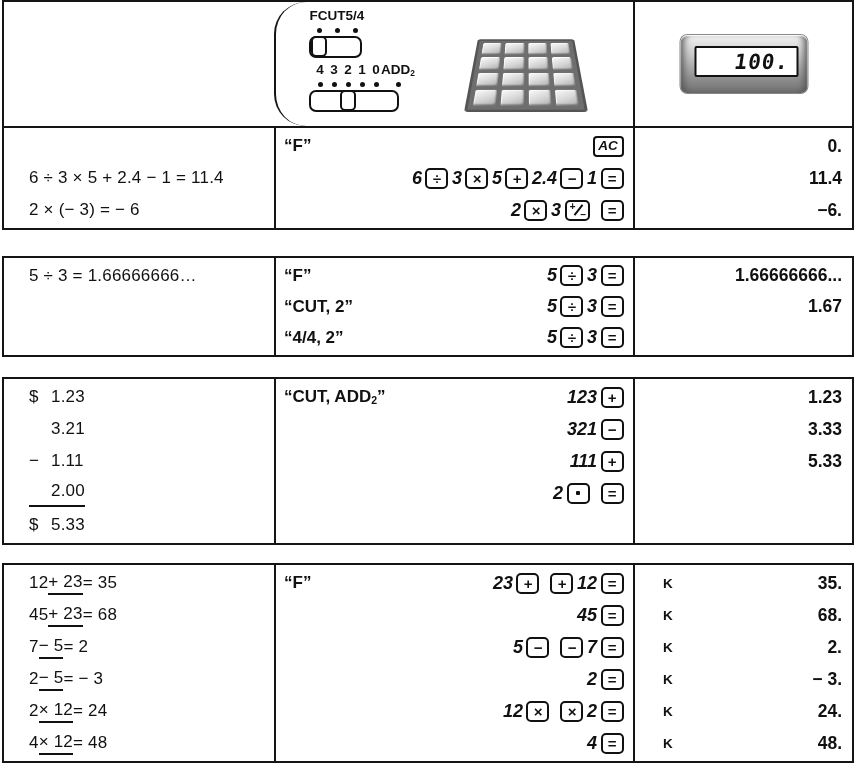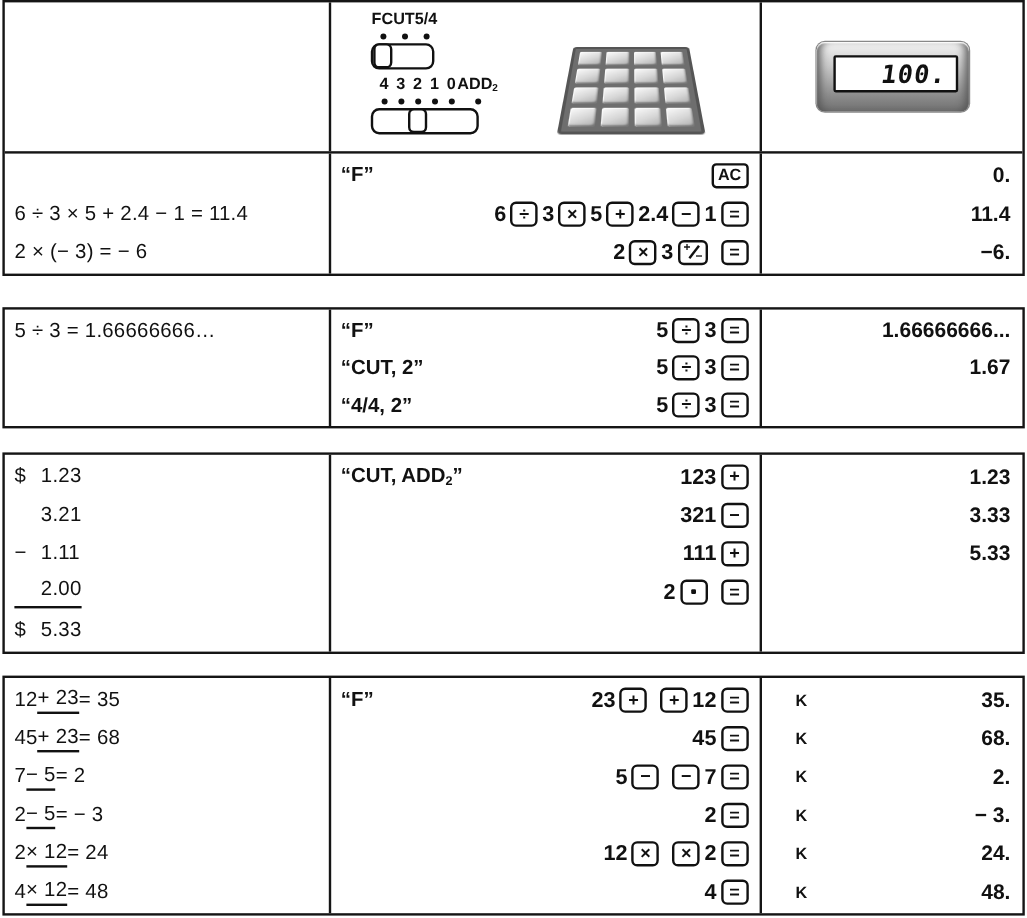--- a/index.html
+++ b/index.html
@@ -4,46 +4,46 @@
 <style>
   html,body{margin:0;padding:0;background:#fff;}
   .page{position:relative;width:856px;height:765px;background:#fff;
         font-family:"Liberation Sans",sans-serif;color:#111;overflow:hidden;}
   .tbl{margin-left:2px;width:852px;border:2.5px solid #151515;box-sizing:border-box;background:#fff;}
   .cols{display:flex;align-items:stretch;}
   .c-left{width:270px;box-sizing:border-box;padding:2px 0;}
   .c-mid{width:359px;border-left:2.5px solid #151515;box-sizing:border-box;padding:2px 0;}
   .c-res{flex:1;border-left:2.5px solid #151515;box-sizing:border-box;padding:2px 0;}
   .line{height:32px;display:flex;align-items:center;box-sizing:border-box;}
-  .left-line{padding-left:8px;font-size:17px;letter-spacing:0.2px;}
+  .left-line{padding-left:25px;font-size:17px;letter-spacing:0.2px;}
   .left-line .u{border-bottom:2.5px solid #111;padding-bottom:1px;}
   .money-sign{display:inline-block;width:22px;}
   .money-wrap{display:inline-flex;align-items:center;}
   .money-wrap.rule{border-bottom:2.5px solid #111;min-width:56px;padding-bottom:2px;height:24px;}
   .mid-line{justify-content:space-between;padding:0 8px 0 8px;}
   .mid-label{font-weight:bold;font-size:17px;white-space:nowrap;}
-  .keys{display:flex;align-items:center;justify-content:flex-end;flex:1;}
+  .keys{display:flex;align-items:center;justify-content:flex-end;flex:1;font-style:italic;}
   .knum{font-weight:bold;font-size:18px;margin:0 2px;}
   .kgap{display:inline-block;width:8px;}
   .key{display:inline-flex;align-items:center;justify-content:center;min-width:23px;height:21px;
        border:2.5px solid #111;border-radius:5px;font-weight:bold;font-size:15px;line-height:1;
        box-sizing:border-box;margin:0 1.5px;background:#fff;position:relative;}
   .key.wide{min-width:31px;font-size:13.5px;border-radius:4px;letter-spacing:0;}
   .key .dotg{width:4px;height:4px;background:#111;border-radius:1px;display:block;}
   .key.pm{min-width:25px;}
   .key.pm .pa{position:absolute;left:3px;top:0px;font-size:10px;font-weight:bold;}
   .key.pm .pb{position:absolute;right:2px;bottom:-1px;font-size:10px;font-weight:bold;}
   .key.pm .ps{position:absolute;left:5px;top:7px;width:13px;height:2px;background:#111;transform:rotate(-52deg);}
   .res-line{justify-content:flex-end;padding-right:10px;font-weight:bold;font-size:17.5px;}
   .res-line.withk{justify-content:space-between;padding-left:28px;}
   .kflag{font-weight:bold;font-size:13.5px;}
   
   .hrow{display:flex;border-bottom:2.5px solid #151515;height:124px;}
   .h-left{width:270px;box-sizing:border-box;}
-  .h-mid{width:359px;border-left:2.5px solid #151515;box-sizing:border-box;position:relative;}
+  .h-mid{width:359px;border-left:2.5px solid #151515;box-sizing:border-box;position:relative;border-radius:32px;}
   .h-res{flex:1;border-left:2.5px solid #151515;box-sizing:border-box;position:relative;}
   .switches{position:absolute;left:0;top:4px;width:170px;height:116px;}
   .sw-label1{position:absolute;left:33px;top:2px;width:56px;text-align:center;font-weight:bold;font-size:13.5px;letter-spacing:0;}
   .dot{position:absolute;width:5px;height:5px;border-radius:50%;background:#111;}
   .track{position:absolute;height:22px;border:2.5px solid #111;border-radius:7px;background:#fff;box-sizing:border-box;}
   .knob{position:absolute;width:16px;height:21px;border:2.5px solid #111;border-radius:5px;background:#fff;box-sizing:border-box;top:-2px;}
   .s2lab{position:absolute;transform:translateX(-50%);font-weight:bold;font-size:13.5px;white-space:nowrap;}
   .sub{font-size:0.62em;position:relative;top:0.18em;}
   .keypad-wrap{position:absolute;left:178px;top:14px;width:144px;height:100px;perspective:300px;}
   .keypad{position:absolute;bottom:4px;left:10px;width:124px;height:118px;transform:rotateX(47deg);

